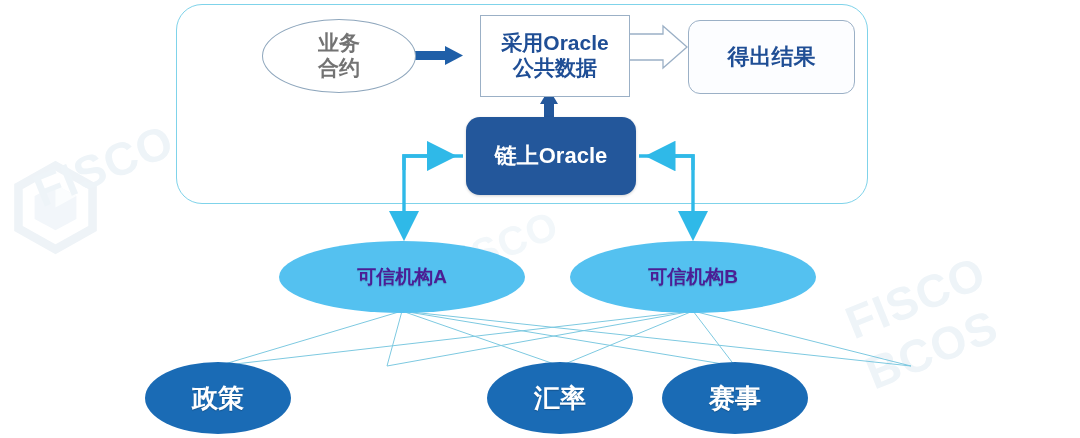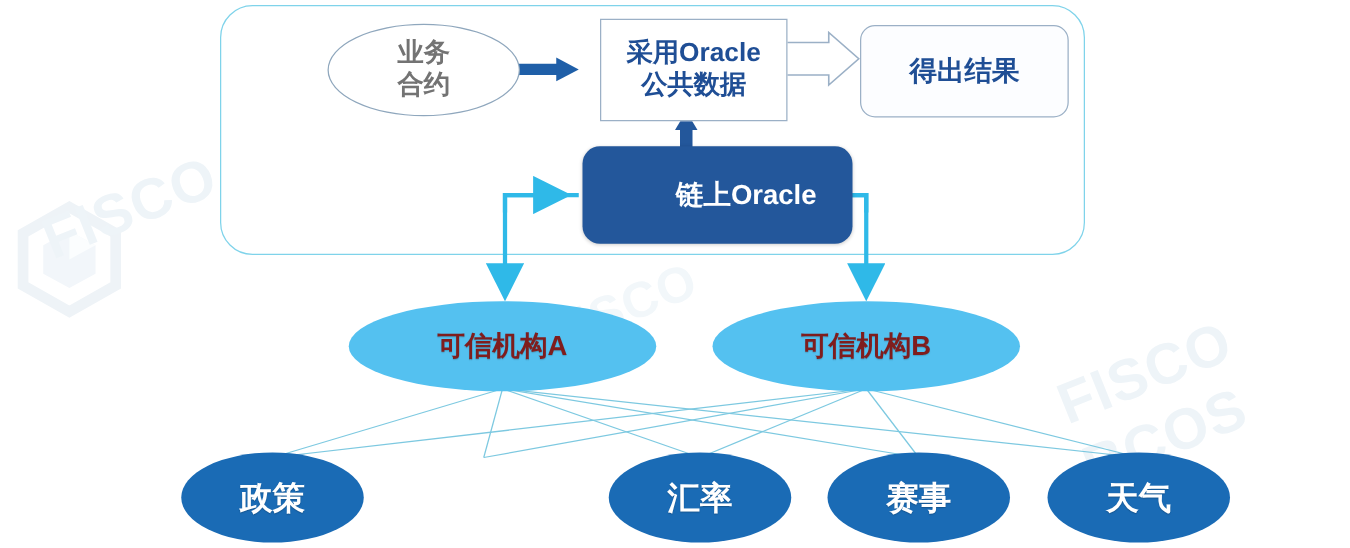--- a/index.html
+++ b/index.html
@@ -55,27 +55,26 @@
     border:1.4px solid #9bb0c6;border-radius:12px;background:#fcfdff;
     color:#1f4e95;font-size:22px;align-items:center;
   }
 
   
   #n-onchain{
     left:466px;top:117px;width:170px;height:78px;
     background:#23579b;border-radius:14px;
     color:#ffffff;font-size:22px;
     box-shadow:0 1px 3px rgba(0,0,0,.18);
-    padding-left:46px;
   }
 
   
   .org{
     width:246px;height:72px;border-radius:50%;
-    background:#54c1f0;color:#7f1d1d;font-size:22px;
+    background:#54c1f0;color:#4c1d95;font-size:19px;
     text-shadow:0 1px 1px rgba(0,0,0,.18);
   }
   #n-orgA{left:279px;top:241px;}
   #n-orgB{left:570px;top:241px;}
 
   
   .src{
     width:146px;height:72px;border-radius:50%;
     background:#1a6bb5;color:#ffffff;font-size:26px;
     text-shadow:0 1px 1px rgba(0,0,0,.22);
@@ -180,17 +179,14 @@
 
   <div class="node org" id="n-orgB">
     <span>可信机构B</span>
   </div>
   <div class="node src" id="n-src-2">
     <span>汇率</span>
   </div>
   <div class="node src" id="n-src-3">
     <span>赛事</span>
   </div>
-  <div class="node src" id="n-src-4">
-    <span>天气</span>
-  </div>
 
 </div>
 
 </body></html>

